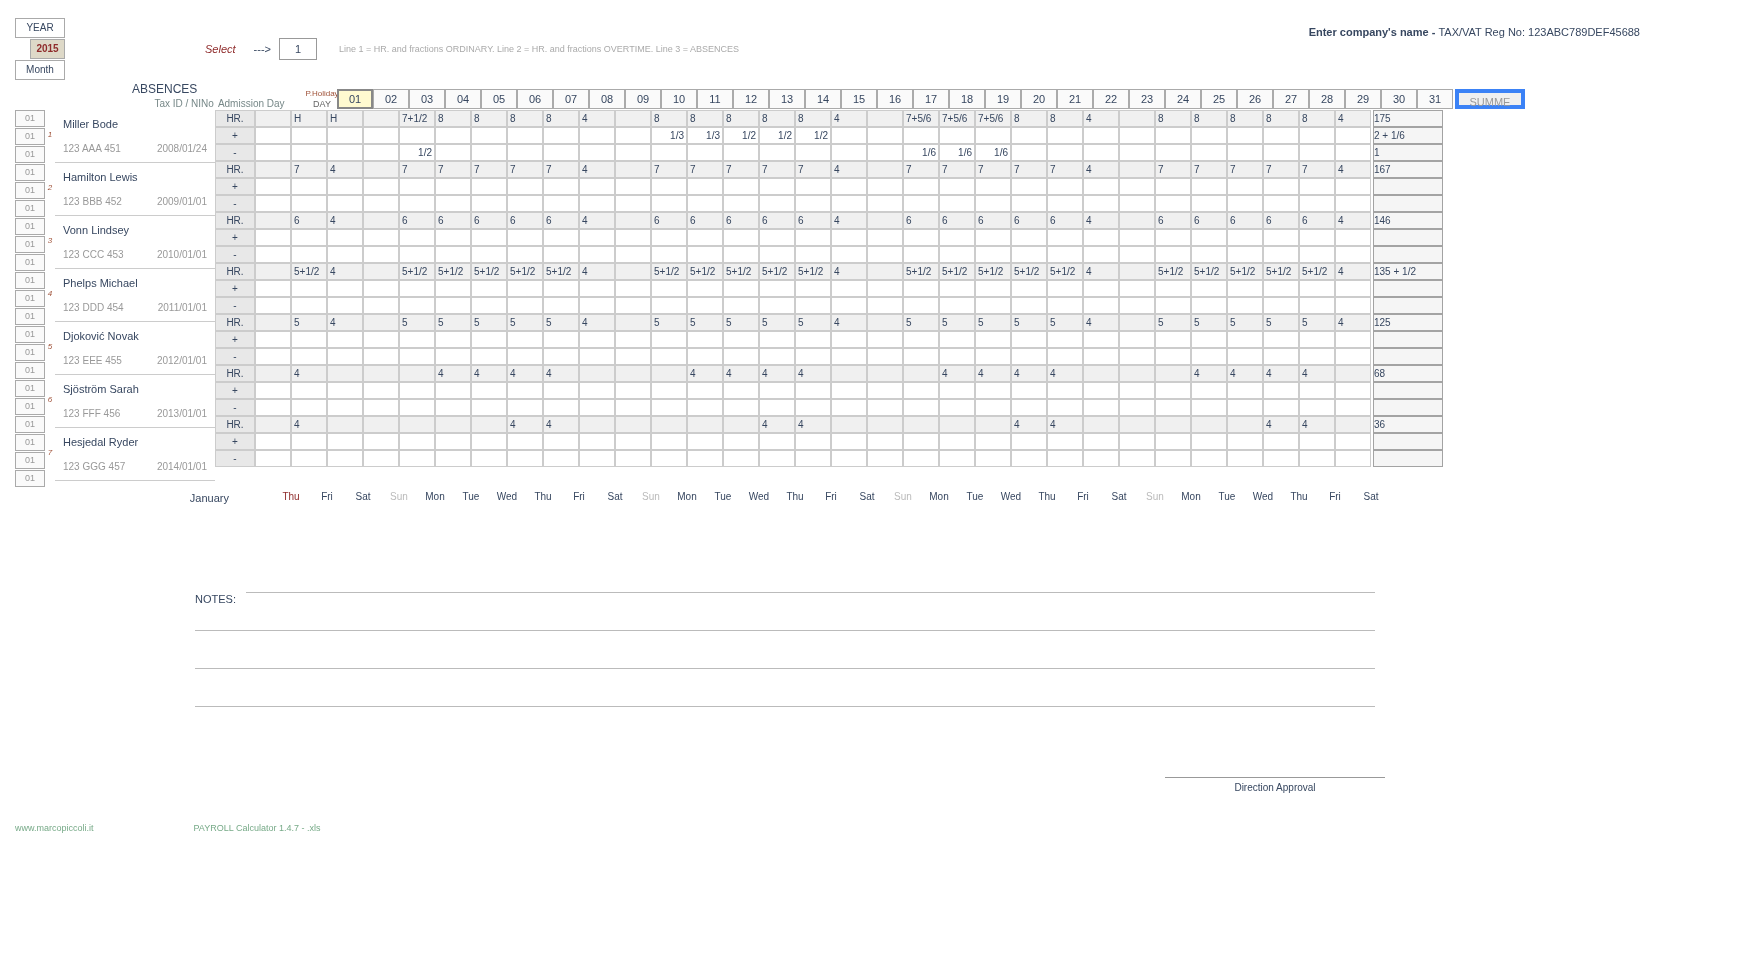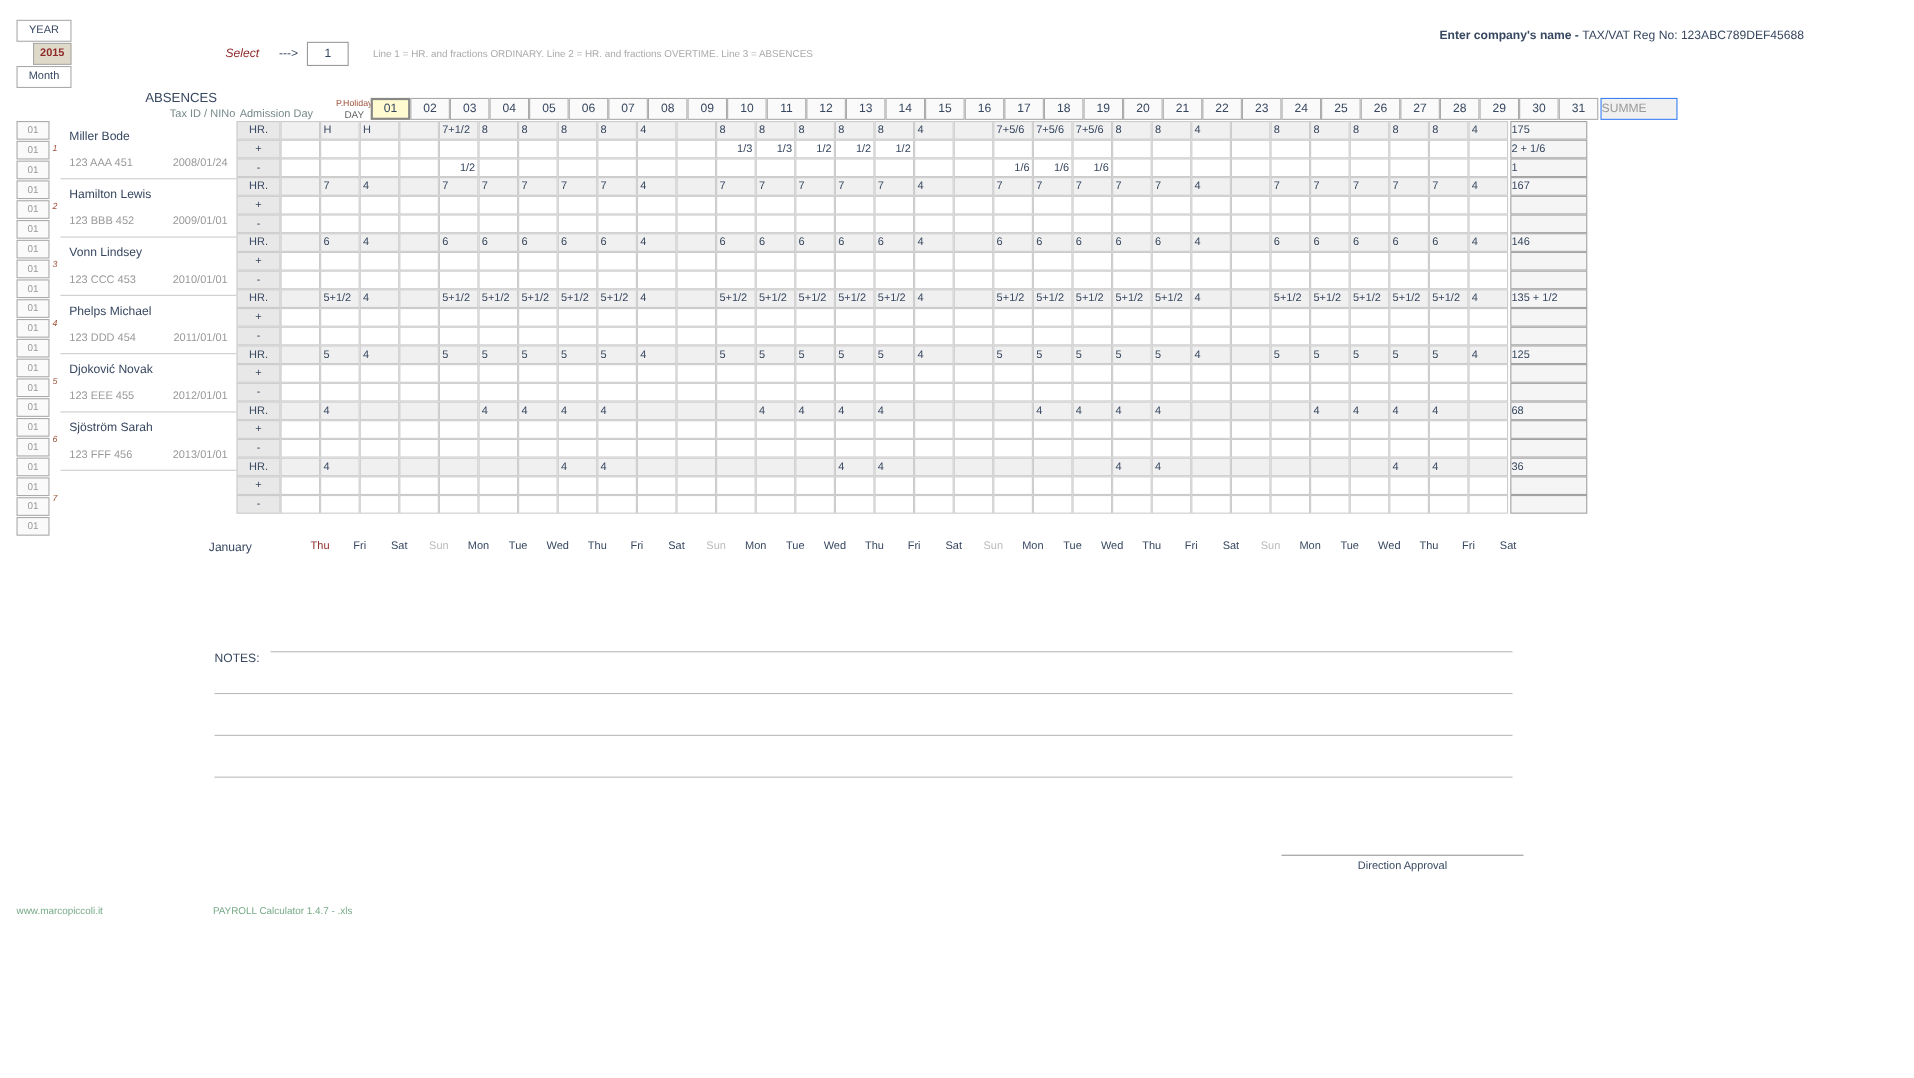--- a/index.html
+++ b/index.html
@@ -64,22 +64,22 @@
 .day-cell {
   width: 36px; height: 20px;
   border: 1px solid #aaa;
   text-align: center; line-height: 18px;
   font-size: 11px;
   background: #fafafa;
 }
 .day-cell.hl { background: #fffad0; border: 2px solid #888; line-height: 16px; }
 .summe-cell {
   width: 70px; height: 20px;
-  border: 1px solid #3b82f6;
-  line-height: 18px;
+  border: 4px solid #3b82f6;
+  text-align: center; line-height: 18px;
   font-size: 11px;
   color: #999;
   background: #f0f0f0;
   margin-left: 2px;
 }
 
 .main-grid { display: flex; margin-top: 1px; }
 .left-col {
   width: 30px;
   display: flex;
@@ -277,20 +277,27 @@
           <span>2012/01/01</span>
         </div>
       </div>
       <div class="emp-row">
         <div class="emp-name">Sjöström Sarah</div>
         <div class="emp-details">
           <span>123 FFF 456</span>
           <span>2013/01/01</span>
         </div>
       </div>
+      <div class="emp-row">
+        <div class="emp-name">Hesjedal Ryder</div>
+        <div class="emp-details">
+          <span>123 GGG 457</span>
+          <span>2014/01/01</span>
+        </div>
+      </div>
     </div>
   <div class="row-label-col" id="rlcol">
       <div class="rlabel">HR.</div>
       <div class="rlabel">+</div>
       <div class="rlabel">-</div>
       <div class="rlabel">HR.</div>
       <div class="rlabel">+</div>
       <div class="rlabel">-</div>
       <div class="rlabel">HR.</div>
       <div class="rlabel">+</div>

